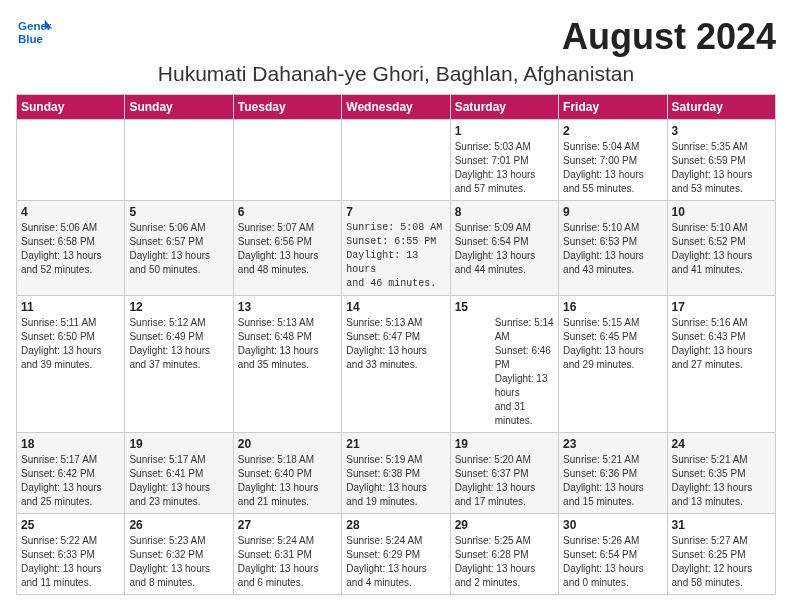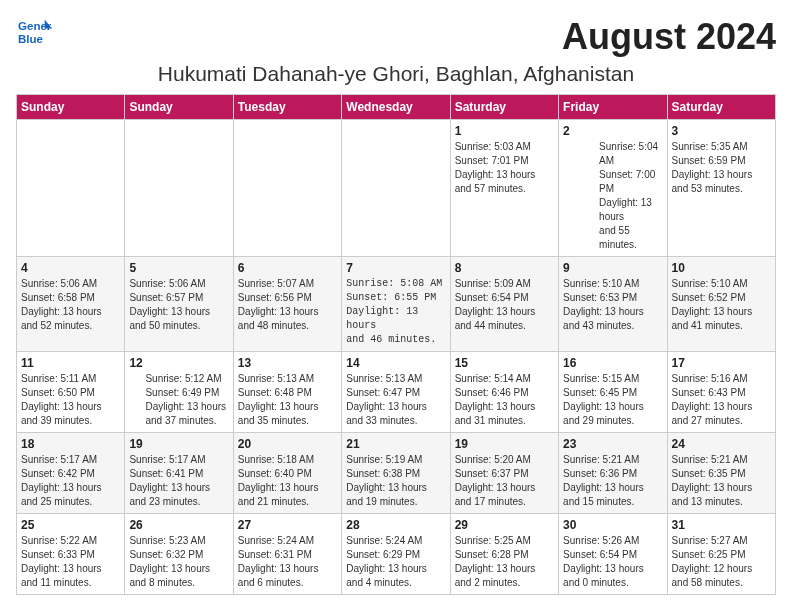--- a/index.html
+++ b/index.html
@@ -116,21 +116,21 @@
         <td class="empty-cell"></td>
         <td>
           <div class="day-number">1</div>
           <div class="day-info" style="white-space: pre-line;">Sunrise: 5:03 AM
 Sunset: 7:01 PM
 Daylight: 13 hours
 and 57 minutes.</div>
         </td>
         <td>
           <div class="day-number">2</div>
-          <div class="day-info" style="white-space: pre-line; margin-left: 36px;">Sunrise: 5:04 AM
+          <div class="day-info" style="white-space: pre-line;">Sunrise: 5:04 AM
 Sunset: 7:00 PM
 Daylight: 13 hours
 and 55 minutes.</div>
         </td>
         <td>
           <div class="day-number">3</div>
           <div class="day-info" style="white-space: pre-line;">Sunrise: 5:35 AM
 Sunset: 6:59 PM
 Daylight: 13 hours
 and 53 minutes.</div>
@@ -190,42 +190,42 @@
       <tr>
         <td>
           <div class="day-number">11</div>
           <div class="day-info" style="white-space: pre-line;">Sunrise: 5:11 AM
 Sunset: 6:50 PM
 Daylight: 13 hours
 and 39 minutes.</div>
         </td>
         <td>
           <div class="day-number">12</div>
-          <div class="day-info" style="white-space: pre-line; margin-left: 16px;">Sunrise: 5:12 AM
+          <div class="day-info" style="white-space: pre-line;">Sunrise: 5:12 AM
 Sunset: 6:49 PM
 Daylight: 13 hours
 and 37 minutes.</div>
         </td>
         <td>
           <div class="day-number">13</div>
           <div class="day-info" style="white-space: pre-line;">Sunrise: 5:13 AM
 Sunset: 6:48 PM
 Daylight: 13 hours
 and 35 minutes.</div>
         </td>
         <td>
           <div class="day-number">14</div>
           <div class="day-info" style="white-space: pre-line;">Sunrise: 5:13 AM
 Sunset: 6:47 PM
 Daylight: 13 hours
 and 33 minutes.</div>
         </td>
         <td>
           <div class="day-number">15</div>
-          <div class="day-info" style="white-space: pre-line;">Sunrise: 5:14 AM
+          <div class="day-info" style="white-space: pre-line; margin-left: 40px;">Sunrise: 5:14 AM
 Sunset: 6:46 PM
 Daylight: 13 hours
 and 31 minutes.</div>
         </td>
         <td>
           <div class="day-number">16</div>
           <div class="day-info" style="white-space: pre-line;">Sunrise: 5:15 AM
 Sunset: 6:45 PM
 Daylight: 13 hours
 and 29 minutes.</div>

